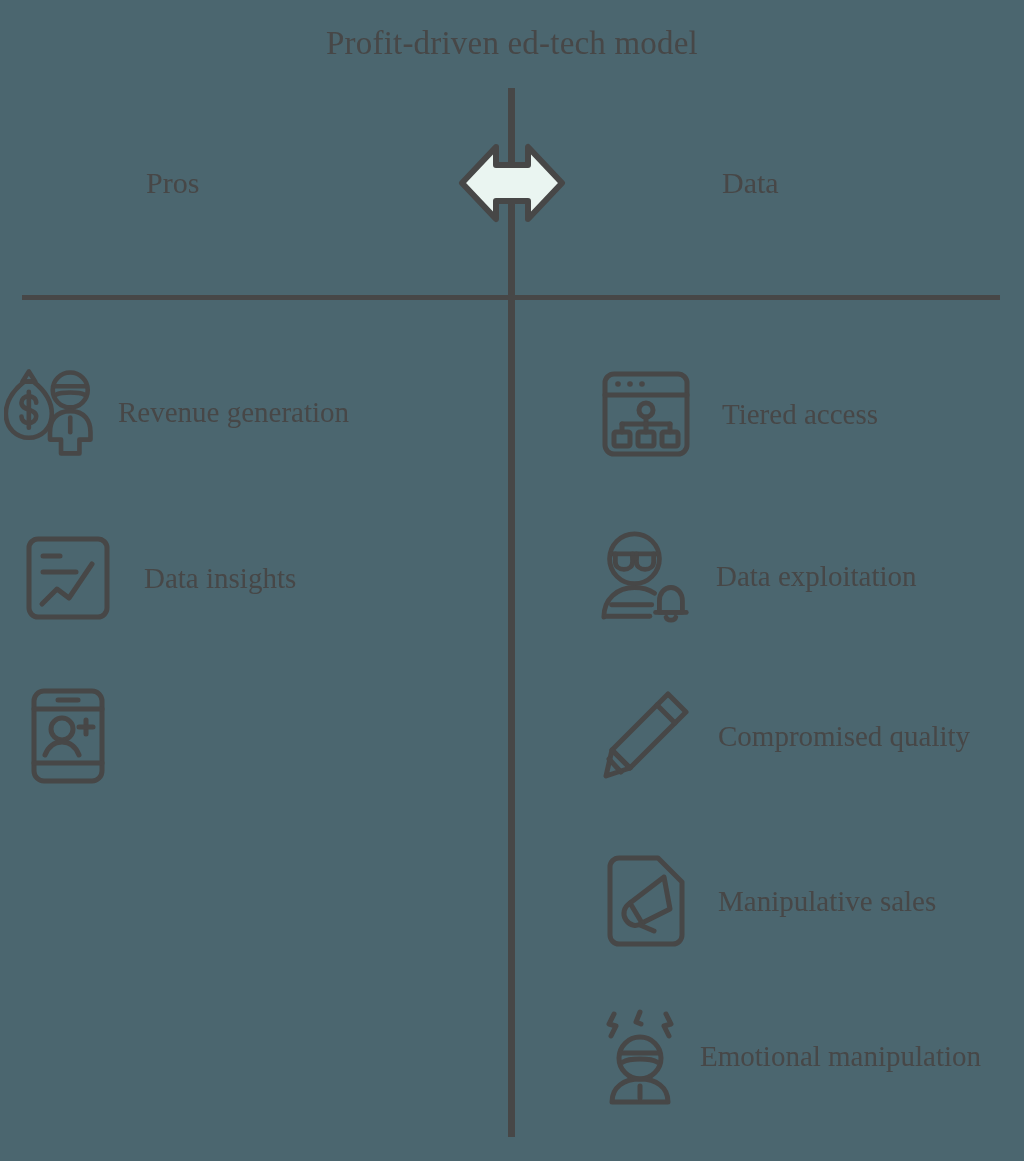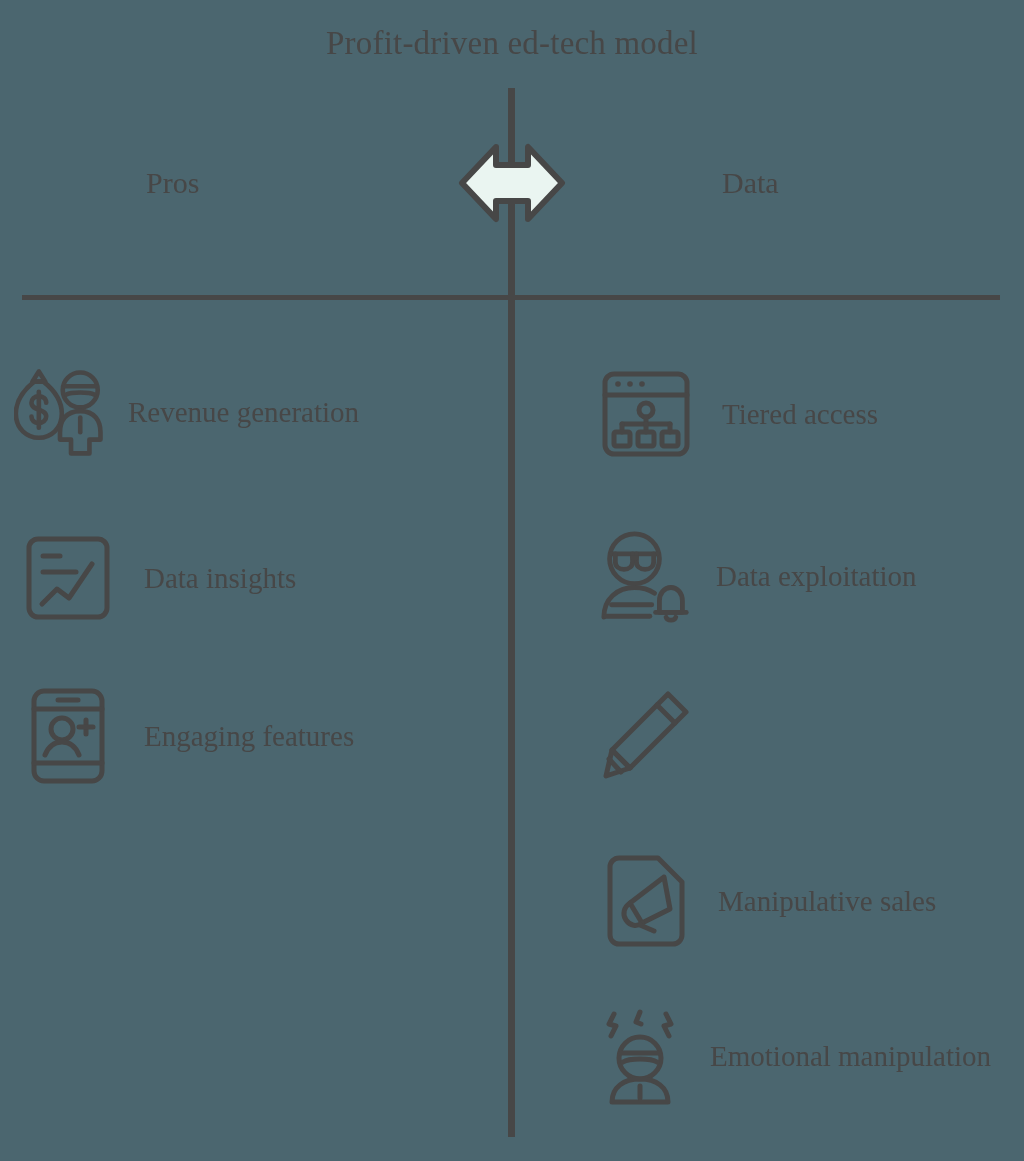--- a/index.html
+++ b/index.html
@@ -105,38 +105,38 @@
   }
   .item .icon svg { display: block; }
   .item .label {
     font-size: 29px;
     line-height: 46px;
     color: #474747;
     max-width: 310px;
   }
 
   
-  .item.p1 { left: 14px;  top: 366px; }
+  .item.p1 { left: 4px;  top: 366px; }
   .item.p1 .label { margin-left: 22px; }
   .item.p2 { left: 22px;  top: 532px; justify-content: center; }
   .item.p2 .label { margin-left: 30px; }
   .item.p3 { left: 22px;  top: 690px; }
   .item.p3 .label { margin-left: 30px; }
 
   
   .item.c1 { left: 600px; top: 368px; text-align: center; }
   .item.c1 .label { margin-left: 30px; }
   .item.c2 { left: 600px; top: 530px; }
   .item.c2 .label { margin-left: 24px; }
   .item.c3 { left: 600px; top: 690px; }
   .item.c3 .label { margin-left: 26px; }
   .item.c4 { left: 600px; top: 855px; }
   .item.c4 .label { margin-left: 26px; }
   .item.c5 { left: 600px; top: 1010px; }
-  .item.c5 .label { margin-left: 18px; }
+  .item.c5 .label { margin-left: 8px; }
 </style>
 </head>
 <body>
 
 <div id="infographic">
 
   <div class="title">Profit-driven ed-tech model</div>
 
   <div class="v-divider"></div>
 
@@ -193,21 +193,20 @@
         <line x1="29" y1="13" x2="49" y2="13"></line>
 
         <circle cx="33" cy="42" r="11"></circle>
 
         <path d="M 16 68 C 20 58 27 55 33 55 C 39 55 46 58 50 68"></path>
 
         <line x1="57" y1="33" x2="57" y2="47"></line>
         <line x1="50" y1="40" x2="64" y2="40"></line>
       </svg>
     </div>
-    <div class="label">Engaging features</div>
   </div>
 
   <div class="item c1">
     <div class="icon">
       <svg width="92" height="92" viewBox="0 0 92 92" fill="none" stroke="#474747" stroke-width="5" stroke-linecap="round" stroke-linejoin="round">
         <rect x="5" y="6" width="82" height="80" rx="9"></rect>
         <line x1="5" y1="27" x2="87" y2="27"></line>
         <circle cx="18" cy="16" r="2.8" fill="#474747" stroke="none"></circle>
         <circle cx="30" cy="16" r="2.8" fill="#474747" stroke="none"></circle>
         <circle cx="42" cy="16" r="2.8" fill="#474747" stroke="none"></circle>
@@ -254,20 +253,21 @@
       <svg width="92" height="96" viewBox="0 0 92 96" fill="none" stroke="#474747" stroke-width="5" stroke-linecap="round" stroke-linejoin="round">
 
         <path d="M 68 6 L 86 24 L 30 80 L 12 62 Z"></path>
 
         <line x1="57" y1="17" x2="75" y2="35"></line>
 
         <path d="M 12 62 L 30 80 L 6 88 Z"></path>
         <line x1="9" y1="71" x2="21" y2="84"></line>
       </svg>
     </div>
+    <div class="label">Compromised quality</div>
   </div>
 
   <div class="item c4">
     <div class="icon">
       <svg width="88" height="96" viewBox="0 0 88 96" fill="none" stroke="#474747" stroke-width="5" stroke-linecap="round" stroke-linejoin="round">
         <path d="M 8 14 C 8 9 12 5 17 5 L 56 5 L 80 29 L 80 82 C 80 87 76 91 71 91 L 17 91 C 12 91 8 87 8 82 Z"></path>
 
         <path d="M 62 24 L 28 50 L 40 70 L 68 56 Z"></path>
 
         <path d="M 28 50 C 22 54 20 61 24 67 C 28 73 35 74 40 70"></path>

